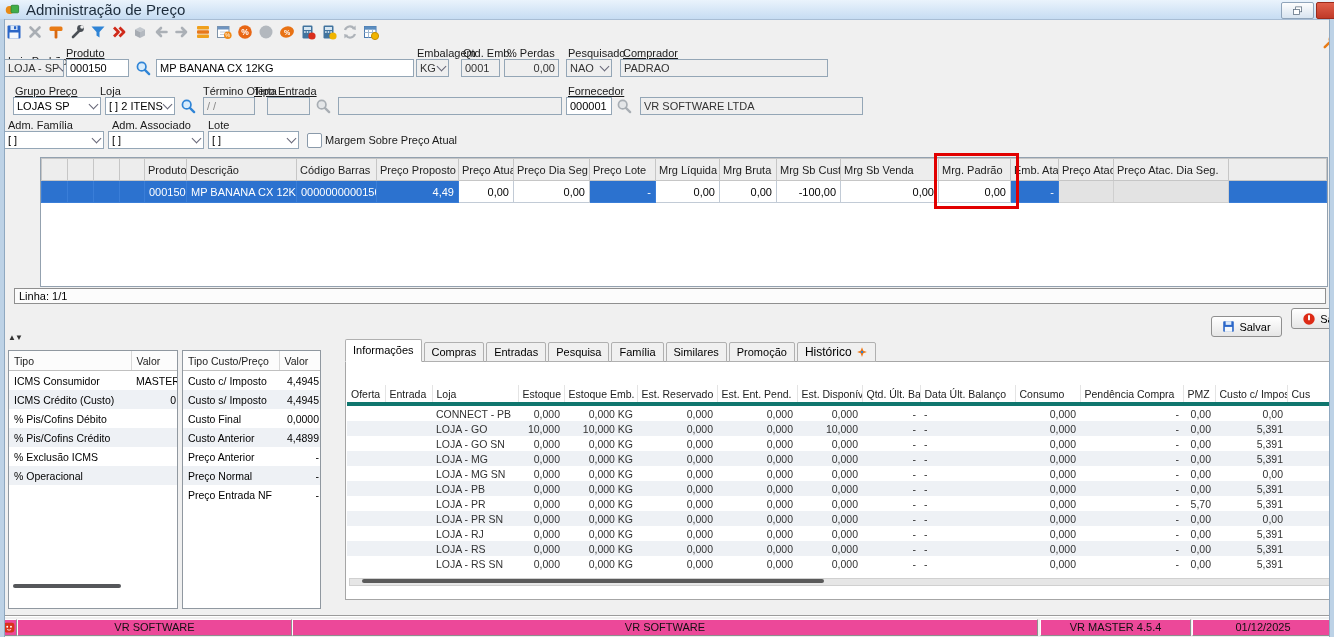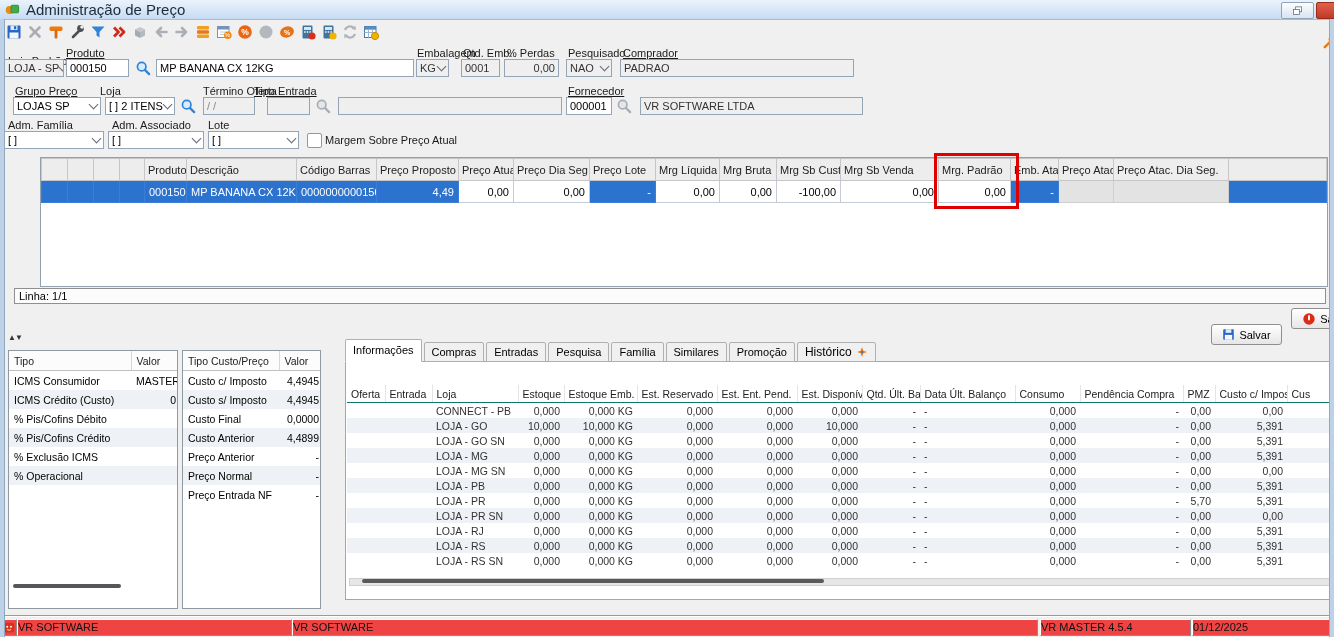--- a/index.html
+++ b/index.html
@@ -50,30 +50,30 @@
   .pscroll{position:absolute;left:4px;top:233px;width:108px;height:4px;background:#55575a;border-radius:2px;}
   
   .tabpanel{position:absolute;left:345px;top:341px;width:1153px;height:259px;padding-left:36px;}
   .tabrow{position:absolute;left:0;top:0;display:flex;align-items:flex-end;height:21px;z-index:2;}
   .tab{border:1px solid #b0b0b0;background:#f0f0f0;font-size:11px;padding:2px 7px;margin-right:2px;border-radius:2px 2px 0 0;height:14px;line-height:14px;white-space:nowrap;display:flex;gap:4px;align-items:center;}
   .tab.active{background:#fff;border-bottom-color:#fff;height:17px;line-height:17px;}
   .tab.big{font-size:12px;}
   .tabcontent{position:absolute;left:0;top:20px;right:0;bottom:0;background:#fff;border:1px solid #a6a6a6;box-sizing:border-box;}
   .stockclip{position:absolute;left:1px;top:23px;width:983px;height:210px;overflow:hidden;}
   table.stock{border-collapse:collapse;table-layout:fixed;width:987px;font-size:10.5px;}
-  table.stock th{font-weight:normal;text-align:left;border-bottom:1px solid #0f766e;border-right:1px solid #e4e4e4;height:17px;padding:0 4px;color:#222;white-space:nowrap;overflow:hidden;background:#fff;}
+  table.stock th{font-weight:normal;text-align:left;border-bottom:4px solid #0f766e;border-right:1px solid #e4e4e4;height:17px;padding:0 4px;color:#222;white-space:nowrap;overflow:hidden;background:#fff;}
   table.stock td{height:15px;padding:0 4px;white-space:nowrap;overflow:hidden;color:#333;}
   table.stock tbody tr:nth-child(even){background:#eef1f5;}
   .hscroll{position:absolute;left:4px;right:4px;top:237px;height:6px;background:#e6e6e6;border:1px solid #d0d0d0;}
   .hthumb{position:absolute;left:12px;top:0px;width:462px;height:4px;background:#5a5a5a;border-radius:2px;}
   
   .sep1{position:absolute;left:0;right:0;top:615px;height:1px;background:#9b9b9b;}
   .sep2{position:absolute;left:0;right:0;top:616px;height:1px;background:#ffffff;}
   .statusbar{position:absolute;left:0;right:0;top:618px;height:19px;background:#f0f0f0;}
-  .seg{position:absolute;top:1px;height:15px;line-height:15px;background:#ef4444;border:1px solid;border-color:#fdfdfd #8e8e8e #8e8e8e #fdfdfd;text-align:left;font-size:11px;color:#111;overflow:hidden;}
+  .seg{position:absolute;top:1px;height:15px;line-height:15px;background:#ec4899;border:1px solid;border-color:#fdfdfd #8e8e8e #8e8e8e #fdfdfd;text-align:center;font-size:11px;color:#111;overflow:hidden;}
 </style>
 </head>
 <body>
 
 <div class="window">
 
   <div class="titlebar">
     <svg class="appicon" viewBox="0 0 16 16">
         <circle cx="5" cy="8.5" r="4.2" fill="#e88a16"></circle>
         <rect x="6.5" y="3.5" width="8" height="8" rx="1" fill="#3fae49" stroke="#2d8a36"></rect>
@@ -246,21 +246,21 @@
   <div class="fld dis" style="left:416px;top:59px;width:33px;">
       <span class="gtxt">KG</span>
       <span class="chev"></span>
     </div>
   <div class="fld dis" style="left:461px;top:59px;width:39px;">0001</div>
   <div class="fld dis num" style="left:504px;top:59px;width:55px;">0,00</div>
   <div class="fld dis" style="left:566px;top:59px;width:46px;">
       <span class="gtxt">NAO</span>
       <span class="chev"></span>
     </div>
-  <div class="fld dis" style="left:620px;top:59px;width:234px;">PADRAO</div>
+  <div class="fld dis" style="left:620px;top:59px;width:208px;">PADRAO</div>
 
   <div class="lbl link" style="left:15px;top:85px;">Grupo Preço</div>
   <div class="lbl" style="left:100px;top:85px;">Loja</div>
   <div class="lbl" style="left:203px;top:85px;">Término Oferta</div>
   <div class="lbl link" style="left:254px;top:85px;">Tipo Entrada</div>
   <div class="lbl link" style="left:568px;top:85px;">Fornecedor</div>
 
   <div class="fld" style="left:13px;top:97px;width:88px;">
       <span>LOJAS SP</span>
       <span class="chev"></span>
@@ -382,21 +382,21 @@
             <td class="gdis l"></td>
             <td class="gdis l"></td>
             <td class="gsel l"></td>
           </tr>
         </tbody>
       </table>
   </div>
   <div class="redbox"></div>
   <div class="linha">Linha: 1/1</div>
 
-  <div class="btn" style="left:1211px;top:324px;width:71px;">
+  <div class="btn" style="left:1211px;top:316px;width:71px;">
     <svg width="13" height="13" viewBox="0 0 16 16">
         <rect x="1.5" y="1.5" width="13" height="13" rx="1" fill="#2a66c8"></rect>
         <rect x="4.5" y="1.5" width="7" height="4.5" fill="#dce9f8"></rect>
         <rect x="3.5" y="8.5" width="9" height="6" fill="#f4f8fc"></rect>
       </svg>
     <span>Salvar</span>
   </div>
   <div class="btn" style="left:1291px;top:308px;width:60px;">
     <svg width="14" height="14" viewBox="0 0 16 16">
         <circle cx="8" cy="8" r="6.5" fill="#dd2b16"></circle>

